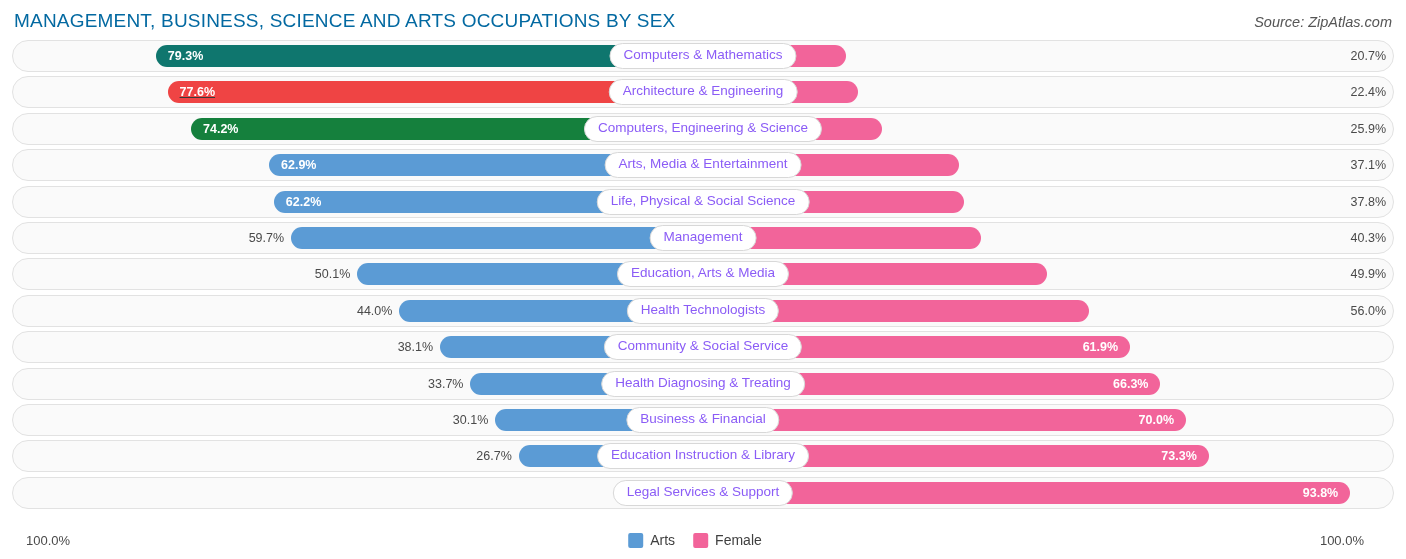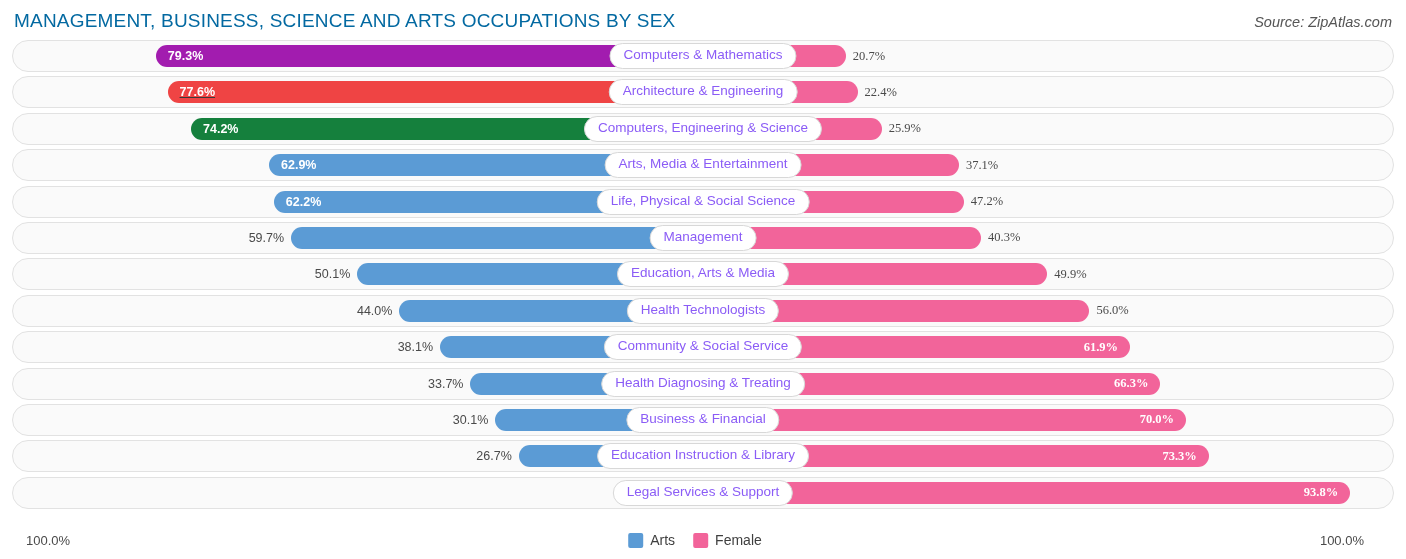--- a/index.html
+++ b/index.html
@@ -60,22 +60,21 @@
     position: relative;
     width: 50%;
     height: 100%;
     display: flex;
     align-items: center;
   }
   .left-half {
     justify-content: flex-end;
   }
   .right-half {
-    justify-content: flex-start;
-    font-family: Liberation Serif, serif;
+    justify-content: space-between;
   }
   .bar {
     height: 22px;
     border-radius: 11px;
     display: flex;
     align-items: center;
     box-sizing: border-box;
   }
   .bar-male {
     background: #5b9bd5;
@@ -162,21 +161,21 @@
 
   <div class="header">
     <div class="chart-title">MANAGEMENT, BUSINESS, SCIENCE AND ARTS OCCUPATIONS BY SEX</div>
     <div class="source">Source: ZipAtlas.com</div>
   </div>
 
   <div class="rows" id="rows">
       <div class="row">
         <div class="row-inner">
           <div class="half left-half">
-            <div class="bar bar-male" style="width: 79.3%; background: #a21caf;">
+            <div class="bar bar-male" style="width: 79.3%; background: #0f766e;">
               <span class="val-in">79.3%</span>
             </div>
           </div>
           <div class="half right-half">
             <div class="bar bar-female" style="width: 20.7%; background: rgb(242, 100, 154);"></div>
             <span class="val-out">20.7%</span>
           </div>
         </div>
         <div class="label-pill">Computers &amp; Mathematics</div>
       </div>
@@ -224,21 +223,21 @@
       </div>
       <div class="row">
         <div class="row-inner">
           <div class="half left-half">
             <div class="bar bar-male" style="width: 62.2%; background: rgb(91, 155, 213);">
               <span class="val-in">62.2%</span>
             </div>
           </div>
           <div class="half right-half">
             <div class="bar bar-female" style="width: 37.8%; background: rgb(242, 100, 154);"></div>
-            <span class="val-out">47.2%</span>
+            <span class="val-out">37.8%</span>
           </div>
         </div>
         <div class="label-pill">Life, Physical &amp; Social Science</div>
       </div>
       <div class="row">
         <div class="row-inner">
           <div class="half left-half">
             <span class="val-out">59.7%</span>
             <div class="bar bar-male" style="width: 59.7%; background: rgb(91, 155, 213);"></div>
           </div>

